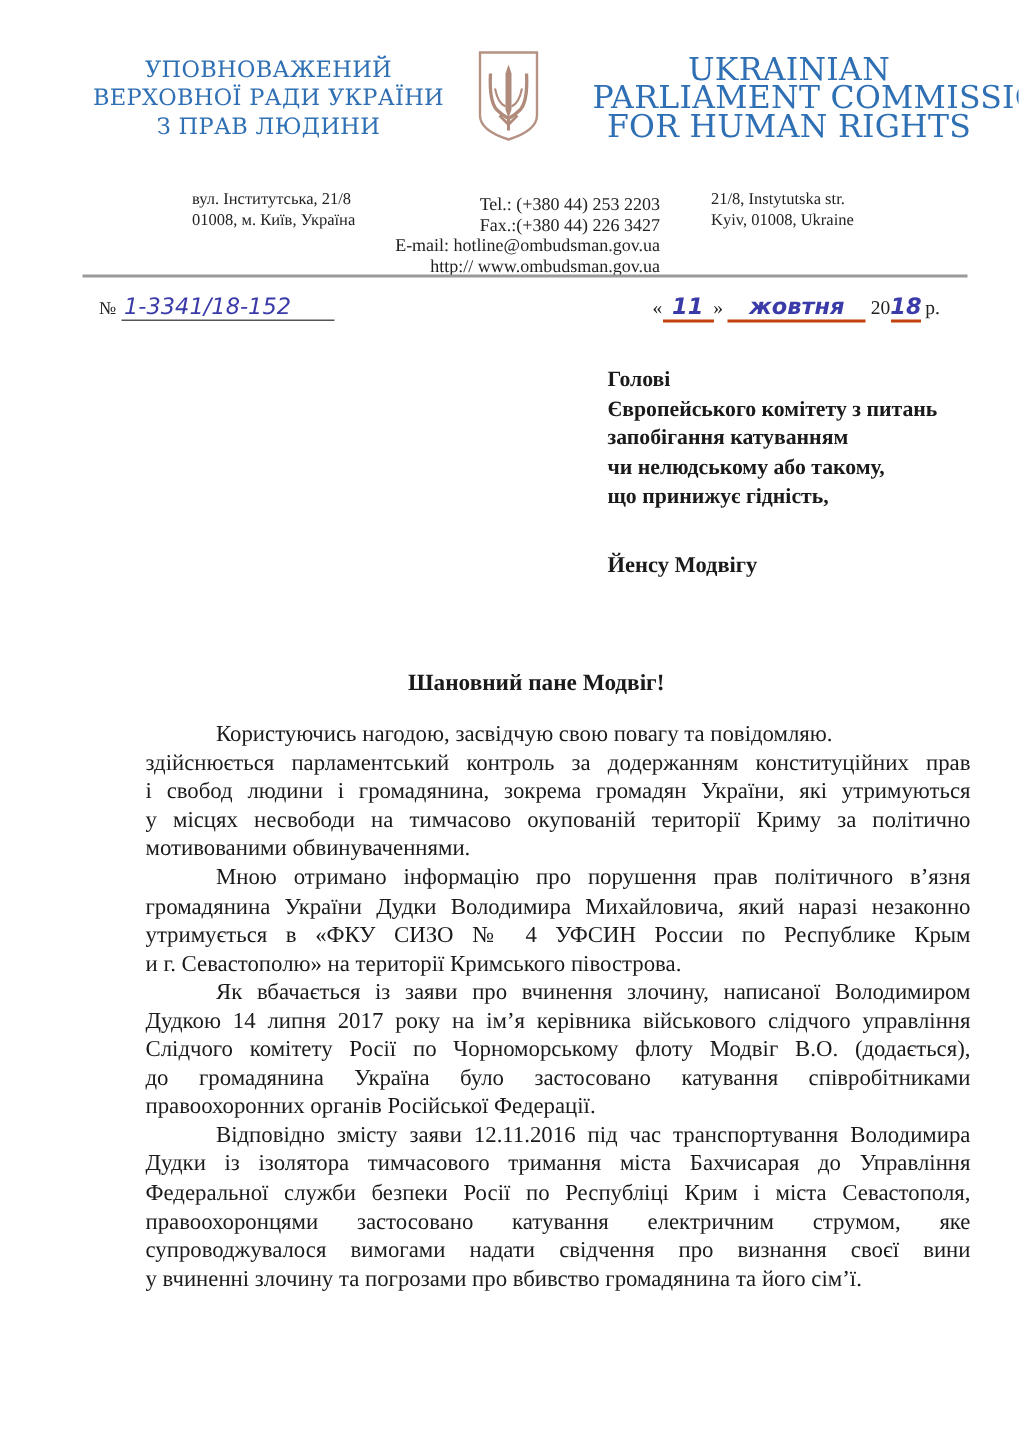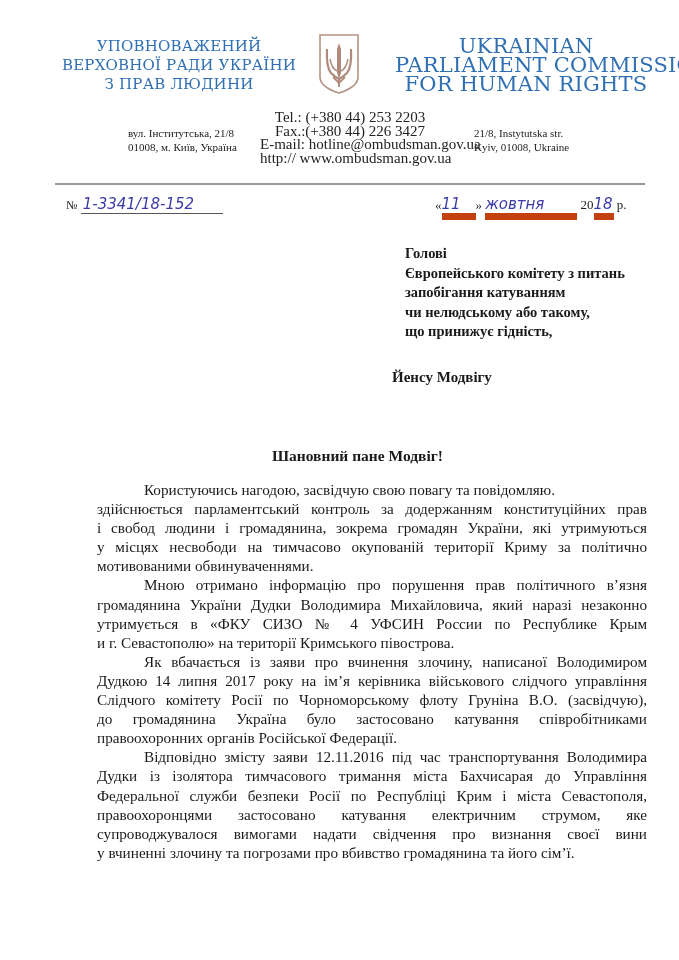--- a/index.html
+++ b/index.html
@@ -37,21 +37,21 @@
     }
     .addr {
       position: absolute;
       font-size: 11px;
       line-height: 14px;
       color: #222;
       white-space: nowrap;
     }
     .addr .ln { display: block; }
     #addr-ua { left: 128px; top: 126px; text-align: left; }
-    #addr-contacts { left: 260px; top: 111px; text-align: center; width: 180px; font-size: 15px; line-height: 13.5px; }
+    #addr-contacts { left: 260px; top: 130px; text-align: right; width: 180px; font-size: 12px; line-height: 13.5px; }
     #addr-en { left: 474px; top: 126px; text-align: left; }
     #separator {
       position: absolute;
       left: 55px;
       top: 183px;
       width: 590px;
       height: 2px;
       background: #9a9a9a;
     }
     .hand {
@@ -77,40 +77,41 @@
     #date-block {
       position: absolute;
       left: 435px;
       top: 195px;
       white-space: nowrap;
       font-size: 13px;
       color: #222;
     }
     #date-block .uf {
       display: inline-block;
-      border-bottom: 7px solid #c2410c;
-      text-align: left;
+      border-bottom: 2px solid #c2410c;
+      text-align: center;
+      font-weight: bold;
     }
     #date-day { width: 34px; }
     #date-month { width: 92px; }
     #date-year { width: 20px; }
     #addressee {
       position: absolute;
       left: 405px;
       top: 244px;
       font-family: "Liberation Serif", serif;
       font-weight: bold;
       font-size: 14.5px;
       line-height: 19.6px;
       white-space: nowrap;
     }
     #addressee .ln { display: block; }
     #recipient-name {
       position: absolute;
-      left: 392px;
+      left: 405px;
       top: 369px;
       font-weight: bold;
       font-size: 15px;
       white-space: nowrap;
     }
     #salutation {
       position: absolute;
       left: 0;
       width: 679px;
       top: 447px;
@@ -224,21 +225,21 @@
   </p>
   <p>
     <span class="l just">Мною отримано інформацію про порушення прав політичного в’язня</span>
     <span class="l just" style="margin-left:-47px">громадянина України Дудки Володимира Михайловича, який наразі незаконно</span>
     <span class="l just" style="margin-left:-47px">утримується в «ФКУ СИЗО № 4 УФСИН России по Республике Крым</span>
     <span class="l last" style="margin-left:-47px">и г. Севастополю» на території Кримського півострова.</span>
   </p>
   <p>
     <span class="l just">Як вбачається із заяви про вчинення злочину, написаної Володимиром</span>
     <span class="l just" style="margin-left:-47px">Дудкою 14 липня 2017 року на ім’я керівника військового слідчого управління</span>
-    <span class="l just" style="margin-left:-47px">Слідчого комітету Росії по Чорноморському флоту Груніна В.О. (засвідчую),</span>
+    <span class="l just" style="margin-left:-47px">Слідчого комітету Росії по Чорноморському флоту Модвіг В.О. (додається),</span>
     <span class="l just" style="margin-left:-47px">до громадянина Україна було застосовано катування співробітниками</span>
     <span class="l last" style="margin-left:-47px">правоохоронних органів Російської Федерації.</span>
   </p>
   <p>
     <span class="l just">Відповідно змісту заяви 12.11.2016 під час транспортування Володимира</span>
     <span class="l just" style="margin-left:-47px">Дудки із ізолятора тимчасового тримання міста Бахчисарая до Управління</span>
     <span class="l just" style="margin-left:-47px">Федеральної служби безпеки Росії по Республіці Крим і міста Севастополя,</span>
     <span class="l just" style="margin-left:-47px">правоохоронцями застосовано катування електричним струмом, яке</span>
     <span class="l just" style="margin-left:-47px">супроводжувалося вимогами надати свідчення про визнання своєї вини</span>
     <span class="l last" style="margin-left:-47px">у вчиненні злочину та погрозами про вбивство громадянина та його сім’ї.</span>

